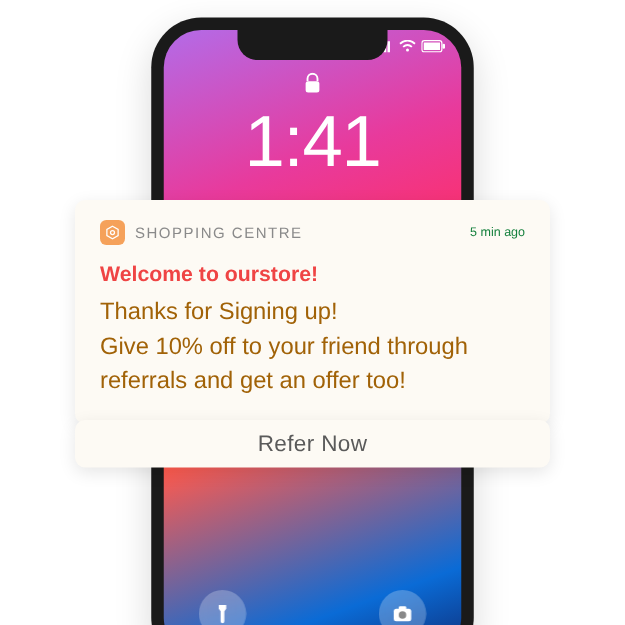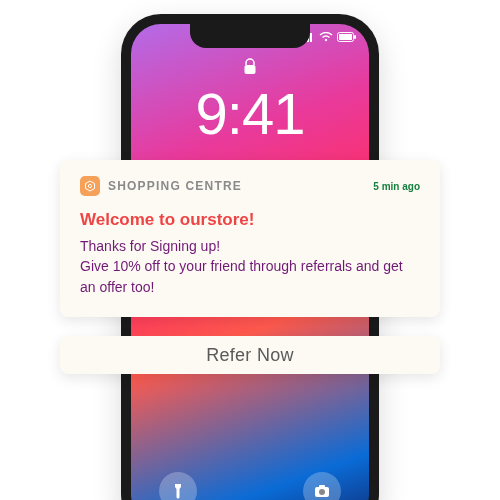--- a/index.html
+++ b/index.html
@@ -111,21 +111,20 @@
     border-radius: 8px;
     box-shadow: 0 4px 14px rgba(0,0,0,0.1);
     z-index: 10;
   }
   .notif-card { top: 160px; padding: 16px 20px 20px 20px; }
   .notif-hdr {
     display: flex;
     align-items: center;
     gap: 8px;
     margin-bottom: 14px;
-    font-weight: bold;
   }
   .app-icon {
     width: 20px;
     height: 20px;
     border-radius: 5px;
     background: #f5a15a;
     display: flex;
     align-items: center;
     justify-content: center;
   }
@@ -139,23 +138,23 @@
     font-size: 10px;
     color: #15803d;
   }
   .notif-title {
     font-size: 17px;
     font-weight: 600;
     color: #ef4444;
     margin-bottom: 6px;
   }
   .notif-body {
-    font-size: 14px;
+    font-size: 19px;
     line-height: 1.45;
-    color: #701a75;
+    color: #a16207;
     white-space: pre-line;
   }
   .action-card {
     top: 336px;
     height: 38px;
     display: flex;
     align-items: center;
     justify-content: center;
     font-size: 18px;
     color: #5a5a5a;
@@ -199,21 +198,21 @@
       </span>
     </div>
 
     <div class="lock-row">
       <svg width="14" height="18" viewBox="0 0 14 18">
           <path d="M3 7 V5 a4 4 0 0 1 8 0 V7" fill="none" stroke="#fff" stroke-width="1.5"></path>
           <rect x="1.5" y="7" width="11" height="9" rx="2" fill="#fff"></rect>
         </svg>
     </div>
 
-    <div class="clock">9:41</div>
+    <div class="clock">1:41</div>
 
     <div class="dock">
       <div class="dock-btn">
         <svg width="16" height="16" viewBox="0 0 16 16">
             <path fill="#fff" d="M5 1h6v3l-1.5 2v8a1.5 1.5 0 0 1-3 0V6L5 4z"></path>
           </svg>
       </div>
       <div class="dock-btn">
         <svg width="16" height="16" viewBox="0 0 16 16">
             <rect x="1" y="4" width="14" height="10" rx="2" fill="#fff"></rect>

